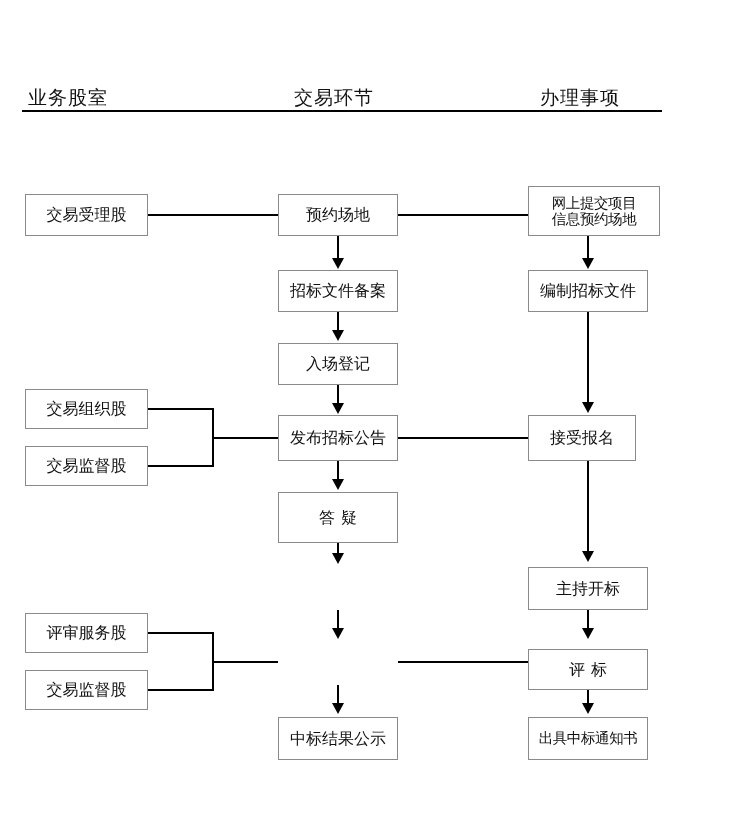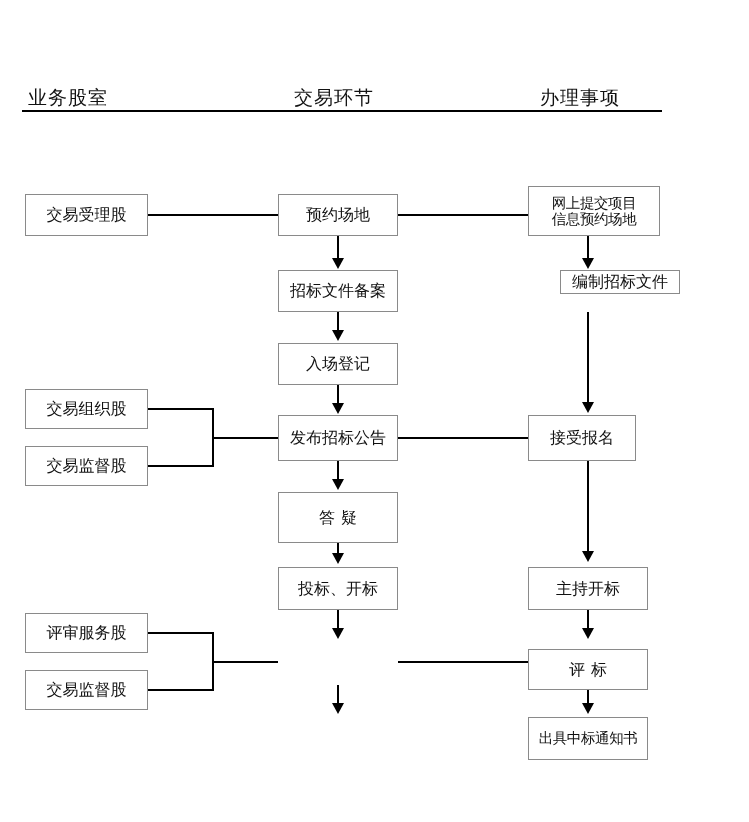--- a/index.html
+++ b/index.html
@@ -108,21 +108,21 @@
   <div class="box wide-text" style="left:528px; top:186px; width:132px; height:50px;">网上提交项目
 信息预约场地</div>
 
   <div class="v-line" style="left:337px; top:236px; height:26px;"></div>
   <div class="arrow-head" style="left:332px; top:258px;"></div>
 
   <div class="v-line" style="left:587px; top:236px; height:26px;"></div>
   <div class="arrow-head" style="left:582px; top:258px;"></div>
 
   <div class="box" style="left:278px; top:270px; width:120px; height:42px;">招标文件备案</div>
-  <div class="box" style="left:528px; top:270px; width:120px; height:24px;margin-left:32px;">编制招标文件</div>
+  <div class="box" style="left:528px; top:270px; width:120px; height:42px;">编制招标文件</div>
 
   <div class="v-line" style="left:337px; top:312px; height:20px;"></div>
   <div class="arrow-head" style="left:332px; top:330px;"></div>
 
   <div class="v-line" style="left:587px; top:312px; height:92px;"></div>
   <div class="arrow-head" style="left:582px; top:402px;"></div>
 
   <div class="box" style="left:278px; top:343px; width:120px; height:42px;">入场登记</div>
 
   <div class="v-line" style="left:337px; top:385px; height:20px;"></div>
@@ -146,21 +146,20 @@
   <div class="arrow-head" style="left:332px; top:479px;"></div>
 
   <div class="v-line" style="left:587px; top:461px; height:92px;"></div>
   <div class="arrow-head" style="left:582px; top:551px;"></div>
 
   <div class="box spaced" style="left:278px; top:492px; width:120px; height:51px;">答疑</div>
 
   <div class="v-line" style="left:337px; top:535px; height:20px;"></div>
   <div class="arrow-head" style="left:332px; top:553px;"></div>
 
-  <div class="box" style="left:278px; top:567px; width:120px; height:43px;">投标、开标</div>
   <div class="box" style="left:528px; top:567px; width:120px; height:43px;">主持开标</div>
 
   <div class="v-line" style="left:337px; top:610px; height:20px;"></div>
   <div class="arrow-head" style="left:332px; top:628px;"></div>
 
   <div class="v-line" style="left:587px; top:610px; height:20px;"></div>
   <div class="arrow-head" style="left:582px; top:628px;"></div>
 
   <div class="box" style="left:25px; top:613px; width:123px; height:40px;">评审服务股</div>
   <div class="box" style="left:25px; top:670px; width:123px; height:40px;">交易监督股</div>
@@ -172,15 +171,16 @@
 
   <div class="h-line" style="left:398px; top:661px; width:130px;"></div>
   <div class="box spaced" style="left:528px; top:649px; width:120px; height:41px;">评标</div>
 
   <div class="v-line" style="left:337px; top:685px; height:20px;"></div>
   <div class="arrow-head" style="left:332px; top:703px;"></div>
 
   <div class="v-line" style="left:587px; top:685px; height:20px;"></div>
   <div class="arrow-head" style="left:582px; top:703px;"></div>
 
+  <div class="box" style="left:278px; top:717px; width:120px; height:43px;">中标结果公示</div>
   <div class="box wide-text" style="left:528px; top:717px; width:120px; height:43px;">出具中标通知书</div>
 
 </div>
 
 </body></html>

